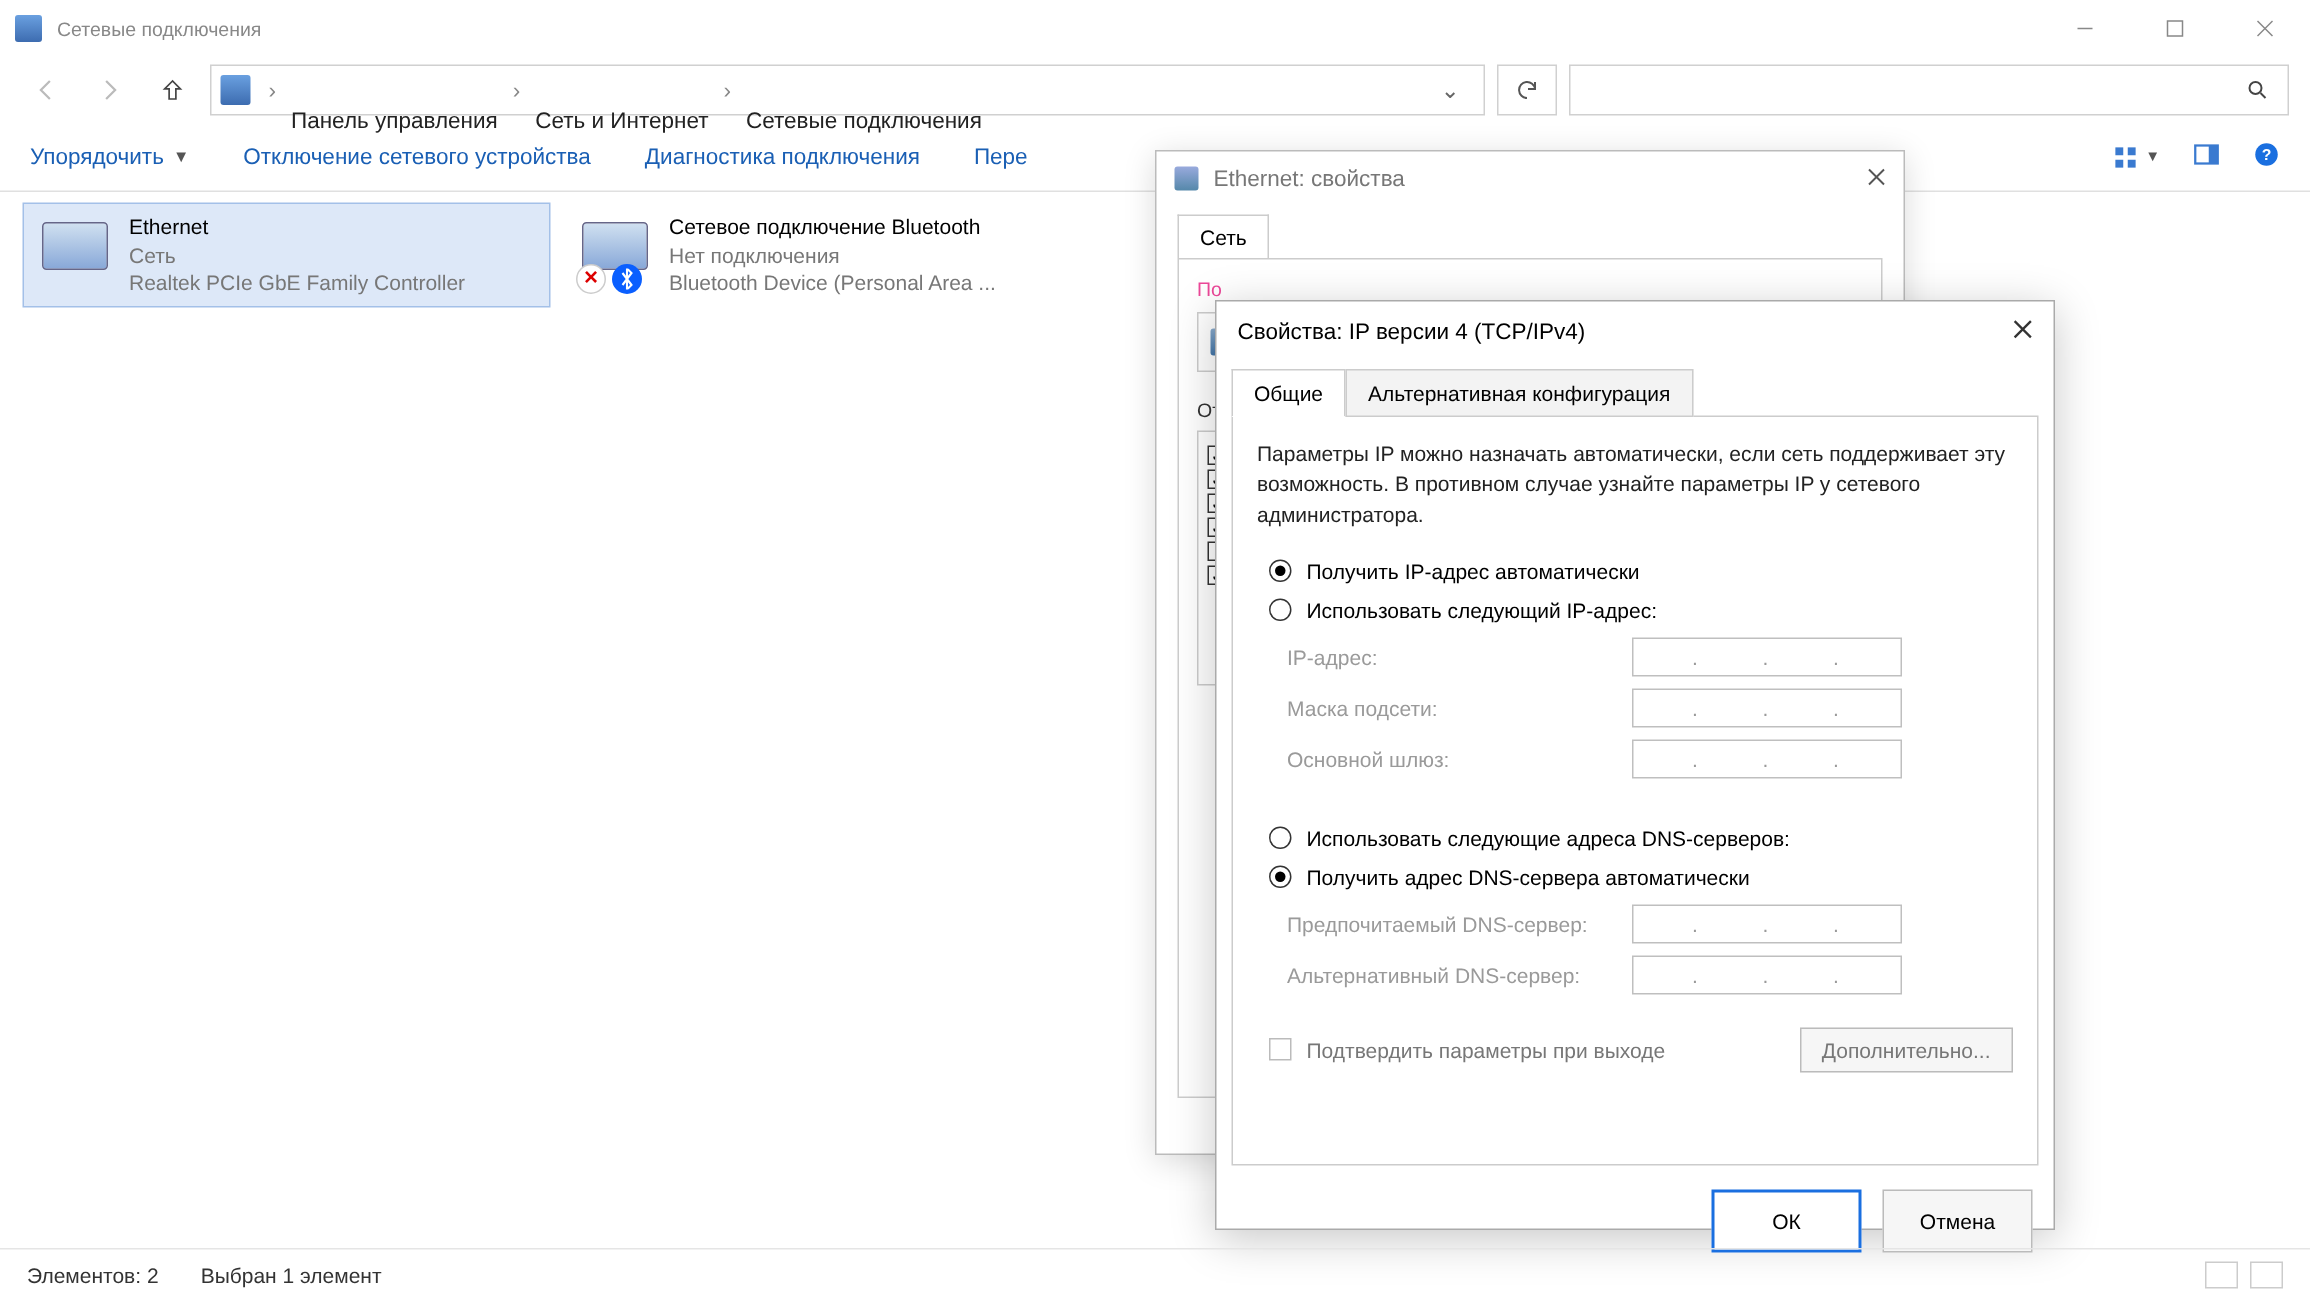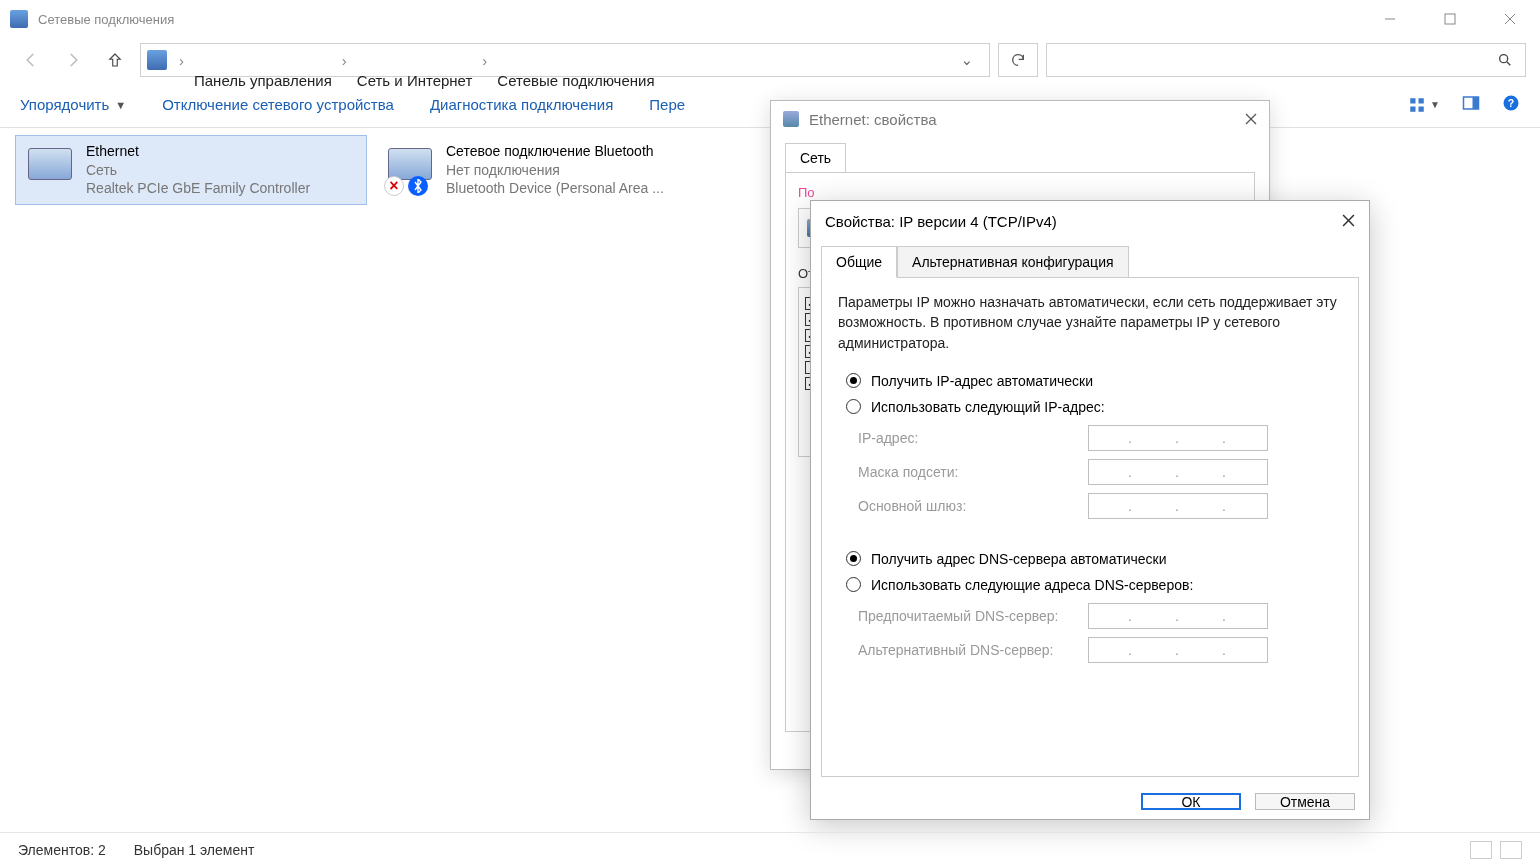--- a/index.html
+++ b/index.html
@@ -240,21 +240,21 @@
     padding: 6px 14px;
     border:1px solid #bbb; background:#f6f6f6;
     font-size:14px;
   }
 
   .dlgbuttons4 {
     display:flex; justify-content:flex-end; gap:14px;
     padding: 8px 14px 14px;
   }
   .btn {
-    min-width: 100px; height: 17px;
+    min-width: 100px; height: 42px;
     border:1px solid #bbb; background:#f6f6f6;
     display:flex; align-items:center; justify-content:center;
     font-size:14px;
   }
   .btn.primary { border:2px solid #1a6fe0; background:#fff; }
 
 </style>
 </head>
 <body>
 
@@ -475,45 +475,50 @@
       <div class="ipbox">
           <span>.</span>
           <span>.</span>
           <span>.</span>
         </div>
     </div>
 
     <div style="height:18px"></div>
 
     <div class="radiorow">
+      <span class="radio"></span>
+      <span>Использовать следующие адреса DNS-серверов:</span>
+    </div>
+    <div class="radiorow">
       <span class="radio sel"></span>
       <span>Получить адрес DNS-сервера автоматически</span>
-    </div>
-    <div class="radiorow">
-      <span class="radio"></span>
-      <span>Использовать следующие адреса DNS-серверов:</span>
     </div>
 
     <div class="fieldrow">
       <span class="flabel">Предпочитаемый DNS-сервер:</span>
       <div class="ipbox">
           <span>.</span>
           <span>.</span>
           <span>.</span>
         </div>
     </div>
     <div class="fieldrow">
       <span class="flabel">Альтернативный DNS-сервер:</span>
       <div class="ipbox">
           <span>.</span>
           <span>.</span>
           <span>.</span>
         </div>
     </div>
 
+    <div class="checkrow">
+      <span class="checkbox"></span>
+      <span>Подтвердить параметры при выходе</span>
+      <div class="advbtn">Дополнительно...</div>
+    </div>
   </div>
   <div class="dlgbuttons4">
     <div class="btn primary">ОК</div>
     <div class="btn">Отмена</div>
   </div>
 </div>
 
 <div class="statusbar">
   <span>Элементов: 2</span>
   <span>Выбран 1 элемент</span>

